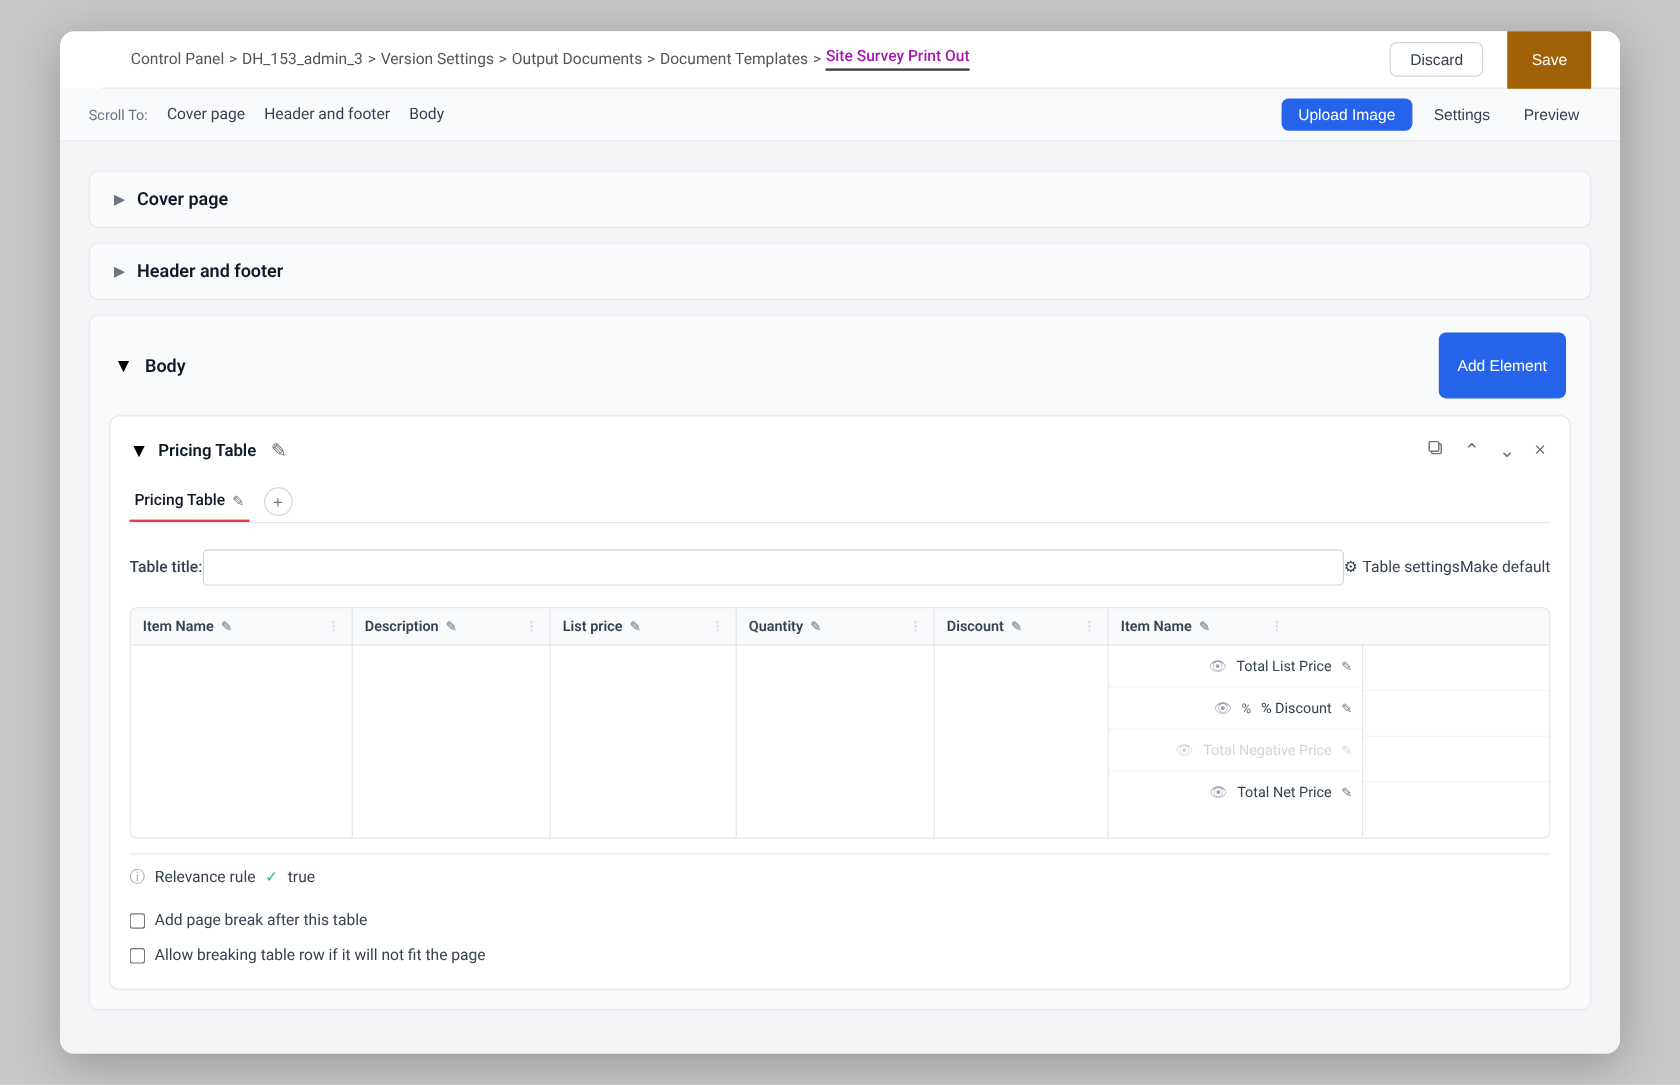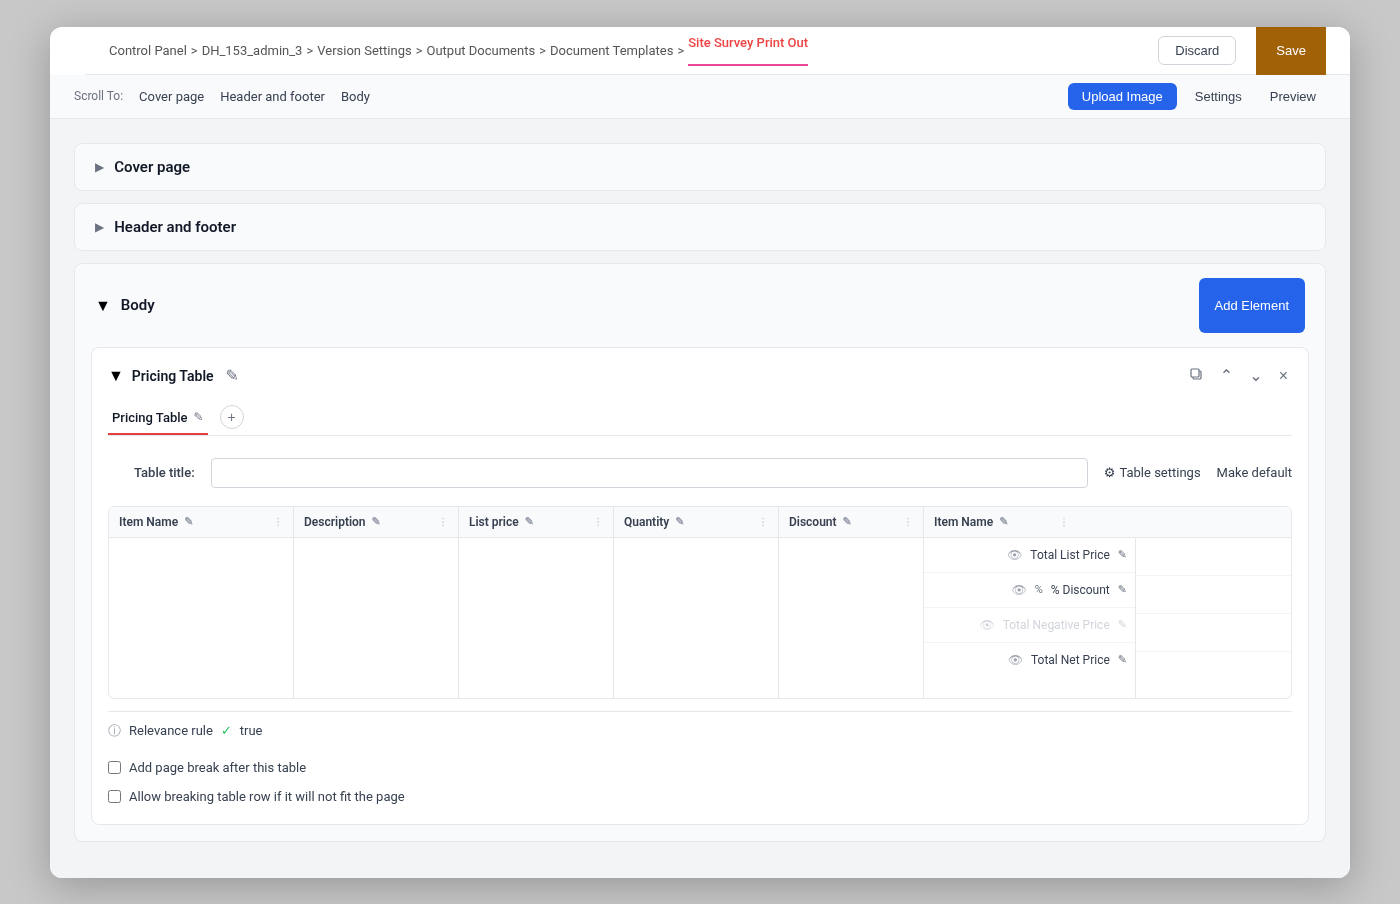--- a/index.html
+++ b/index.html
@@ -37,23 +37,23 @@
       display: flex;
       align-items: center;
       gap: 0;
       font-size: 13px;
       color: #555;
     }
     .top-nav-left span {
       color: #555;
     }
     .top-nav-left .active-nav {
-      color: #ef4444;
-      border-bottom: 2px solid #ec4899;
-      padding-bottom: 14px;
+      color: #a21caf;
+      border-bottom: 2px solid #404040;
+      padding-bottom: 2px;
       font-weight: 500;
     }
     .nav-sep {
       color: #aaa;
       margin: 0 4px;
     }
     .top-nav-right {
       display: flex;
       gap: 20px;
       align-items: center;
@@ -250,24 +250,22 @@
       cursor: pointer;
       color: #6b7280;
       font-size: 14px;
       margin-left: 4px;
       margin-bottom: 4px;
     }
     
     .table-title-row {
       display: flex;
       align-items: center;
-      gap: 16px;
       margin-bottom: 12px;
       padding: 6px 0;
-      margin-left: 26px;
     }
     .table-title-label {
       font-size: 13px;
       color: #374151;
       font-weight: 500;
       white-space: nowrap;
     }
     .table-title-input {
       flex: 1;
       border: 1px solid #d1d5db;

